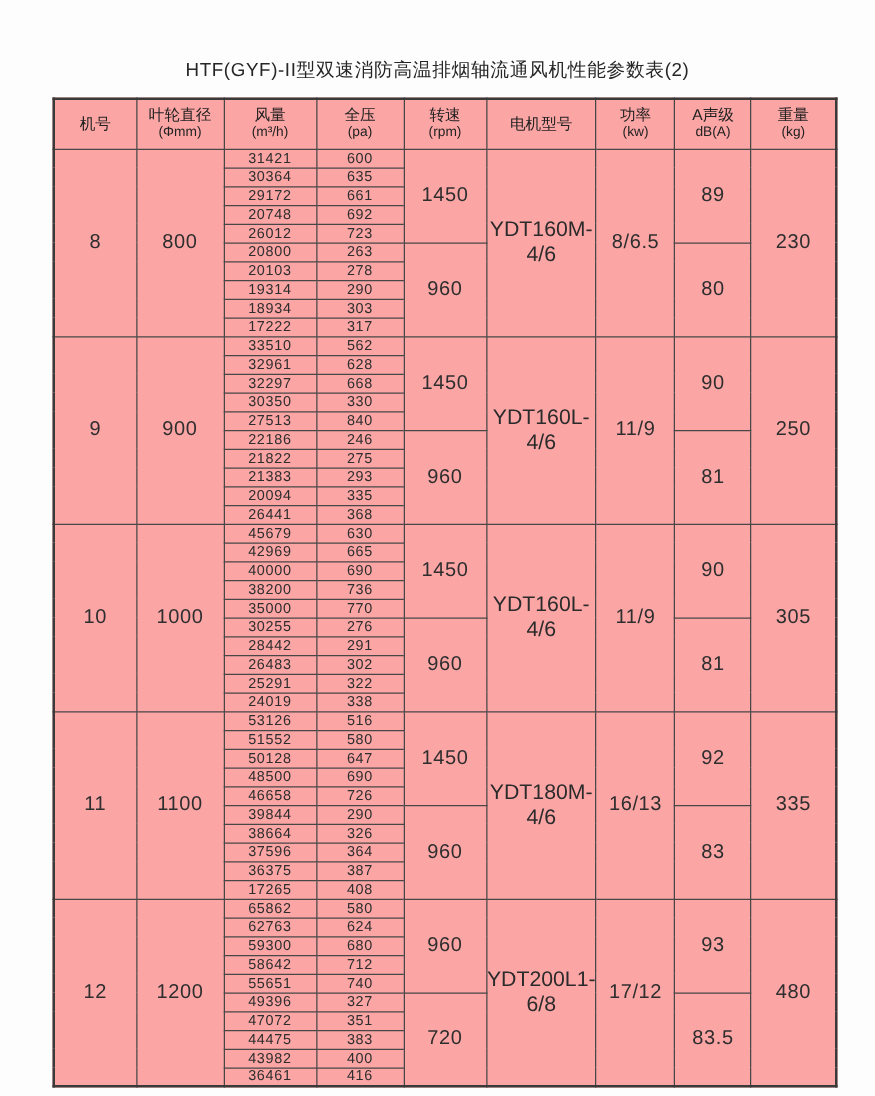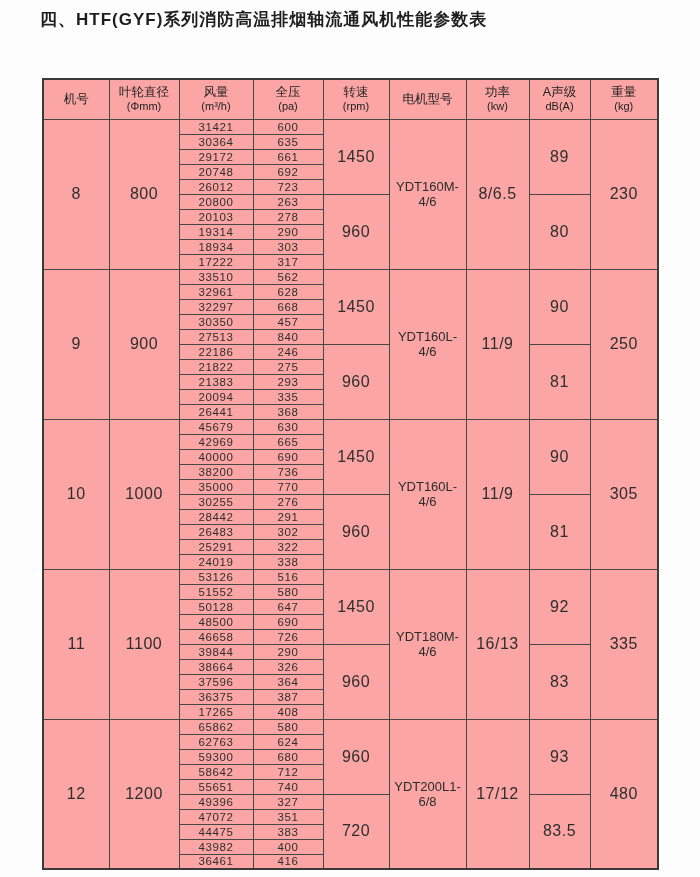--- a/index.html
+++ b/index.html
@@ -51,27 +51,27 @@
     padding: 0;
     overflow: hidden;
     font-weight: normal;
   }
   .spec-table thead tr { height: 40px; }
   .spec-table tbody tr { height: 15px; }
   .hline1 { font-size: 12.5px; line-height: 15px; color: #222; }
   .hline2 { font-size: 11px;   line-height: 13px; color: #222; }
   td.num   { font-size: 11.5px; letter-spacing: 0.6px; color: #2e2e2e; }
   td.merge { font-size: 16px;   letter-spacing: 0.5px; color: #2e2e2e; }
-  td.motor { font-size: 13px; letter-spacing: 0; }
+  td.motor { font-size: 17px; letter-spacing: 0; }
 </style>
 </head>
 <body>
 
 <div class="page">
-  <div class="title">四、HTF(GYF)系列消防高温排烟轴流通风机性能参数表</div>
+  <div class="subtitle">HTF(GYF)-II型双速消防高温排烟轴流通风机性能参数表(2)</div>
 
   <table class="spec-table">
     <colgroup>
       <col style="width:66px">
         <col style="width:70px">
         <col style="width:74px">
       <col style="width:70px">
         <col style="width:66px">
         <col style="width:77px">
       <col style="width:63px">
@@ -180,21 +180,21 @@
         <tr>
           <td class="num">32961</td>
           <td class="num">628</td>
         </tr>
         <tr>
           <td class="num">32297</td>
           <td class="num">668</td>
         </tr>
         <tr>
           <td class="num">30350</td>
-          <td class="num">457</td>
+          <td class="num">330</td>
         </tr>
         <tr>
           <td class="num">27513</td>
           <td class="num">840</td>
         </tr>
         <tr>
           <td class="num">22186</td>
           <td class="num">246</td>
           <td class="merge" rowspan="5">960</td>
           <td class="merge" rowspan="5">81</td>

